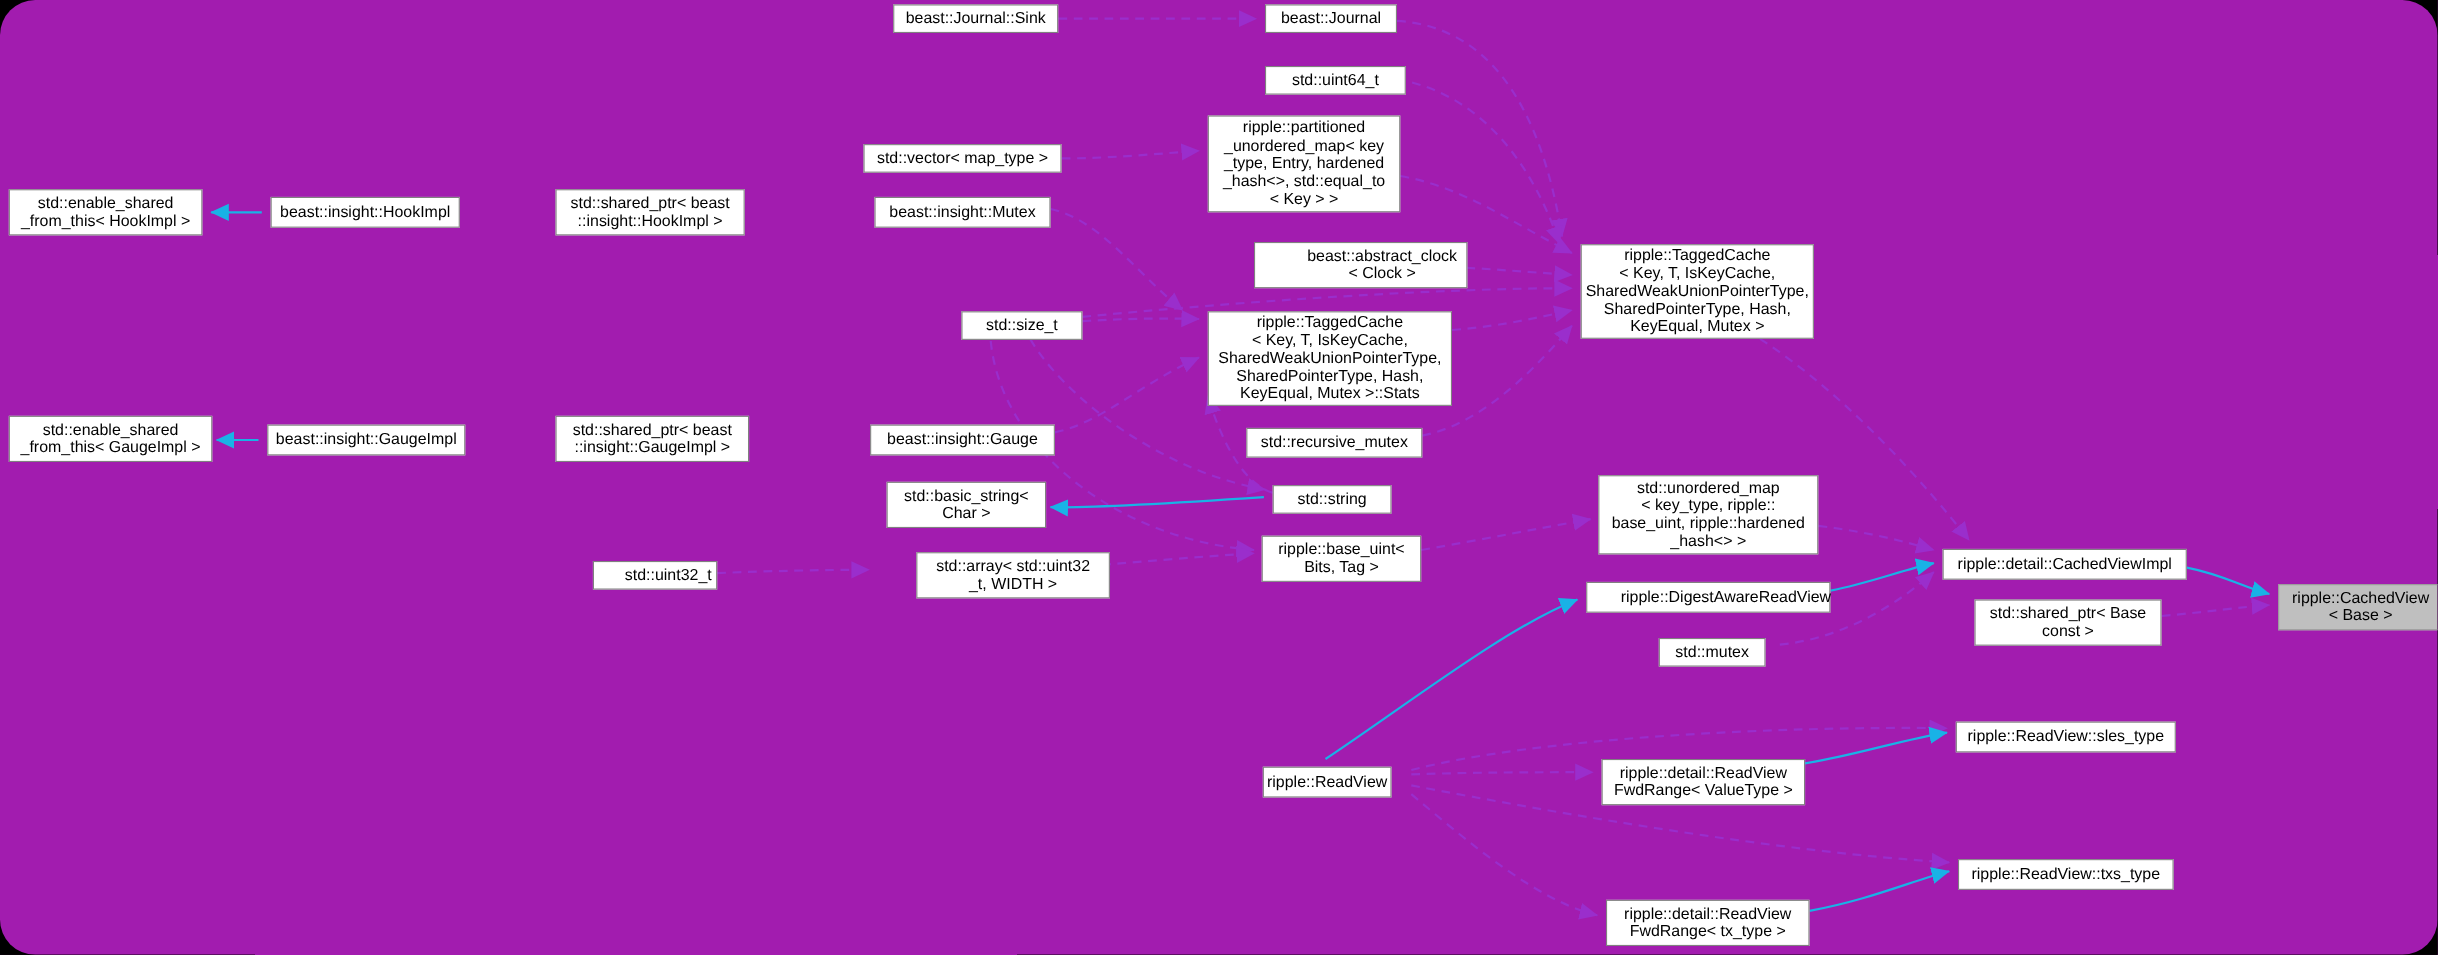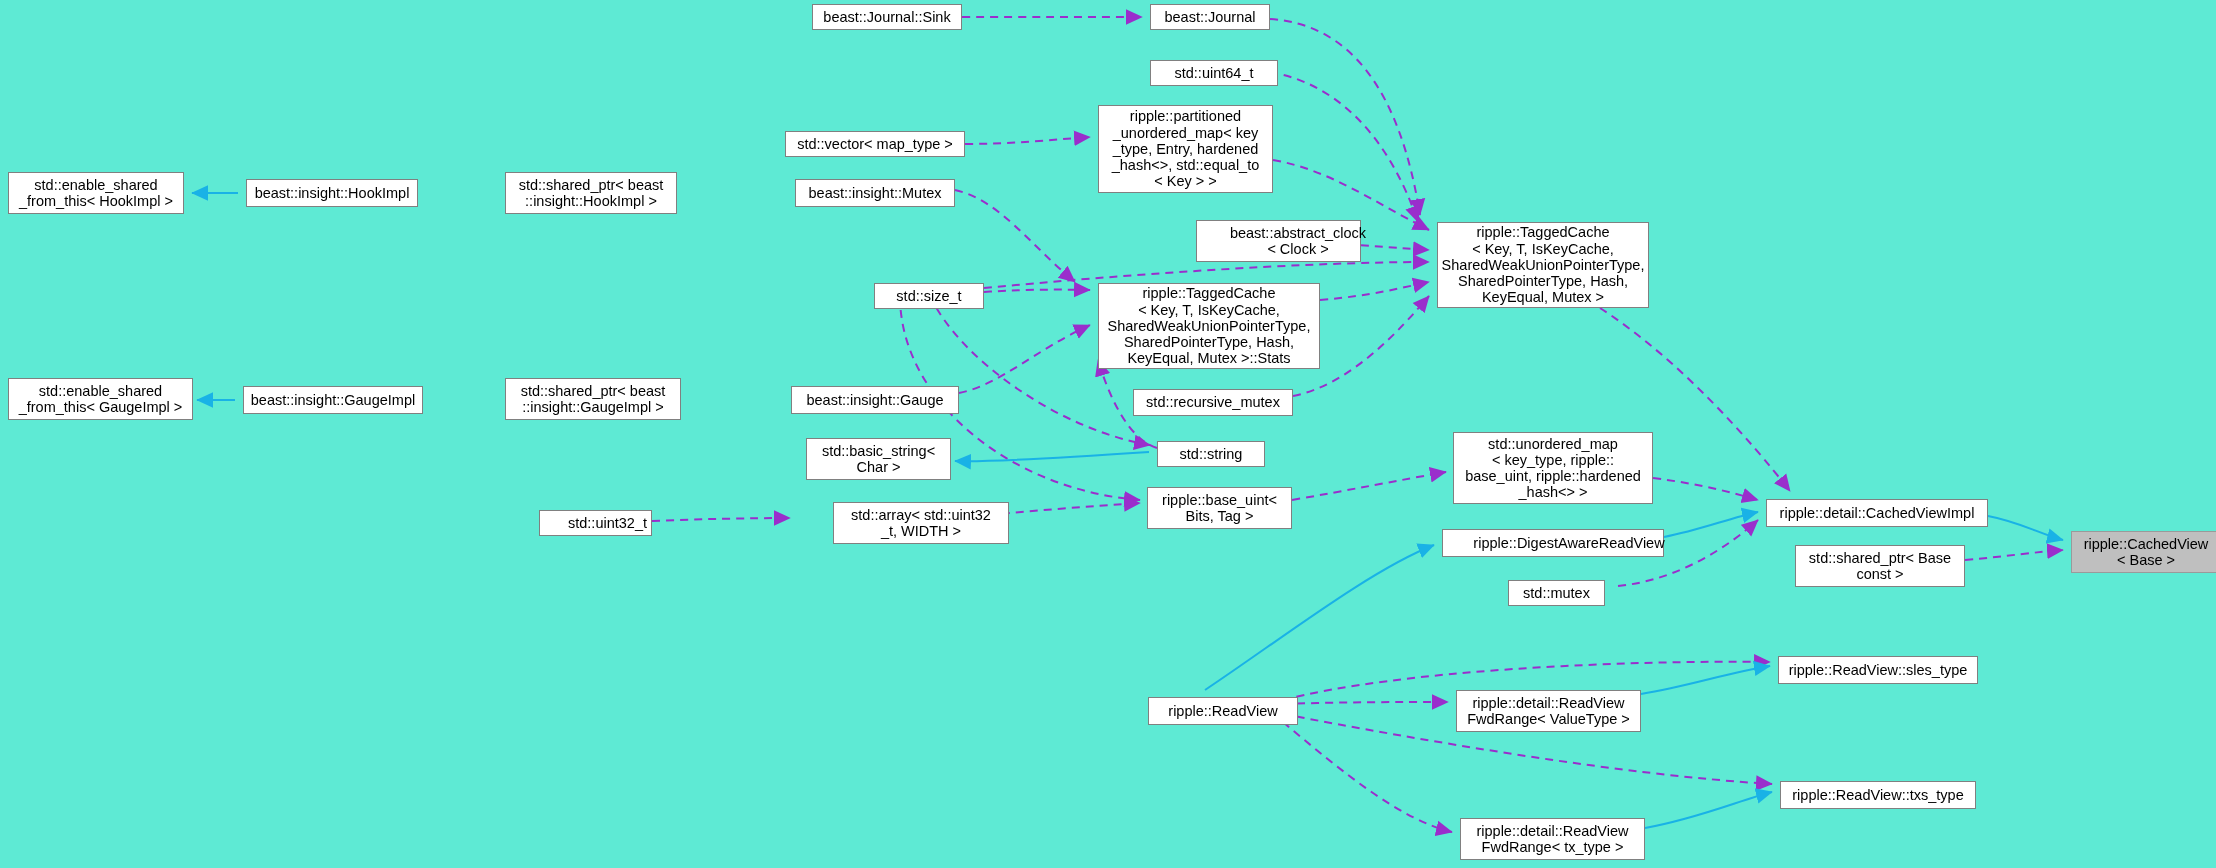--- a/index.html
+++ b/index.html
@@ -4,23 +4,24 @@
 <style>
   html, body {
     margin: 0;
     padding: 0;
     background: #000000;
   }
   #canvas {
     position: relative;
     width: 2216px;
     height: 868px;
-    background: #5eead4;
+    background: #a21caf;
     overflow: hidden;
     font-family: "Liberation Sans", sans-serif;
+    border-radius: 32px;
   }
   svg.edges {
     position: absolute;
     left: 0;
     top: 0;
     width: 2216px;
     height: 868px;
     pointer-events: none;
   }
   .node {
@@ -142,21 +143,21 @@
 _unordered_map&lt; key
 _type, Entry, hardened
 _hash&lt;&gt;, std::equal_to
 &lt; Key &gt; &gt;</span></div>
   <div class="node" style="left:8px; top:172px; width:176px; height:42px;"><span>std::enable_shared
 _from_this&lt; HookImpl &gt;</span></div>
   <div class="node" style="left:246px; top:179px; width:172px; height:28px;"><span>beast::insight::HookImpl</span></div>
   <div class="node" style="left:505px; top:172px; width:172px; height:42px;"><span>std::shared_ptr&lt; beast
 ::insight::HookImpl &gt;</span></div>
   <div class="node" style="left:795px; top:179px; width:160px; height:28px;"><span>beast::insight::Mutex</span></div>
-  <div class="node" style="left:1196px; top:220px; width:165px; height:42px;padding-left:43px;"><span>beast::abstract_clock
+  <div class="node" style="left:1140px; top:220px; width:194px; height:42px;padding-left:43px;"><span>beast::abstract_clock
 &lt; Clock &gt;</span></div>
   <div class="node" style="left:1437px; top:222px; width:212px; height:86px;"><span>ripple::TaggedCache
 &lt; Key, T, IsKeyCache,
 SharedWeakUnionPointerType,
 SharedPointerType, Hash,
 KeyEqual, Mutex &gt;</span></div>
   <div class="node" style="left:874px; top:283px; width:110px; height:26px;"><span>std::size_t</span></div>
   <div class="node" style="left:1098px; top:283px; width:222px; height:86px;"><span>ripple::TaggedCache
 &lt; Key, T, IsKeyCache,
 SharedWeakUnionPointerType,
@@ -182,20 +183,20 @@
 _t, WIDTH &gt;</span></div>
   <div class="node" style="left:1147px; top:487px; width:145px; height:42px;"><span>ripple::base_uint&lt;
 Bits, Tag &gt;</span></div>
   <div class="node" style="left:1442px; top:529px; width:222px; height:28px;padding-left:36px;"><span>ripple::DigestAwareReadView</span></div>
   <div class="node" style="left:1795px; top:545px; width:170px; height:42px;"><span>std::shared_ptr&lt; Base
 const &gt;</span></div>
   <div class="node highlight" style="left:2071px; top:531px; width:150px; height:42px;"><span>ripple::CachedView
 &lt; Base &gt;</span></div>
   <div class="node" style="left:1508px; top:580px; width:97px; height:26px;text-align:center;"><span>std::mutex</span></div>
   <div class="node" style="left:1778px; top:656px; width:200px; height:28px;"><span>ripple::ReadView::sles_type</span></div>
-  <div class="node" style="left:1148px; top:697px; width:150px; height:28px;"><span>ripple::ReadView</span></div>
+  <div class="node" style="left:1148px; top:697px; width:117px; height:28px;"><span>ripple::ReadView</span></div>
   <div class="node" style="left:1456px; top:690px; width:185px; height:42px;"><span>ripple::detail::ReadView
 FwdRange&lt; ValueType &gt;</span></div>
   <div class="node" style="left:1780px; top:781px; width:196px; height:28px;"><span>ripple::ReadView::txs_type</span></div>
   <div class="node" style="left:1460px; top:818px; width:185px; height:42px;"><span>ripple::detail::ReadView
 FwdRange&lt; tx_type &gt;</span></div>
 
 </div>
 
 </body></html>

